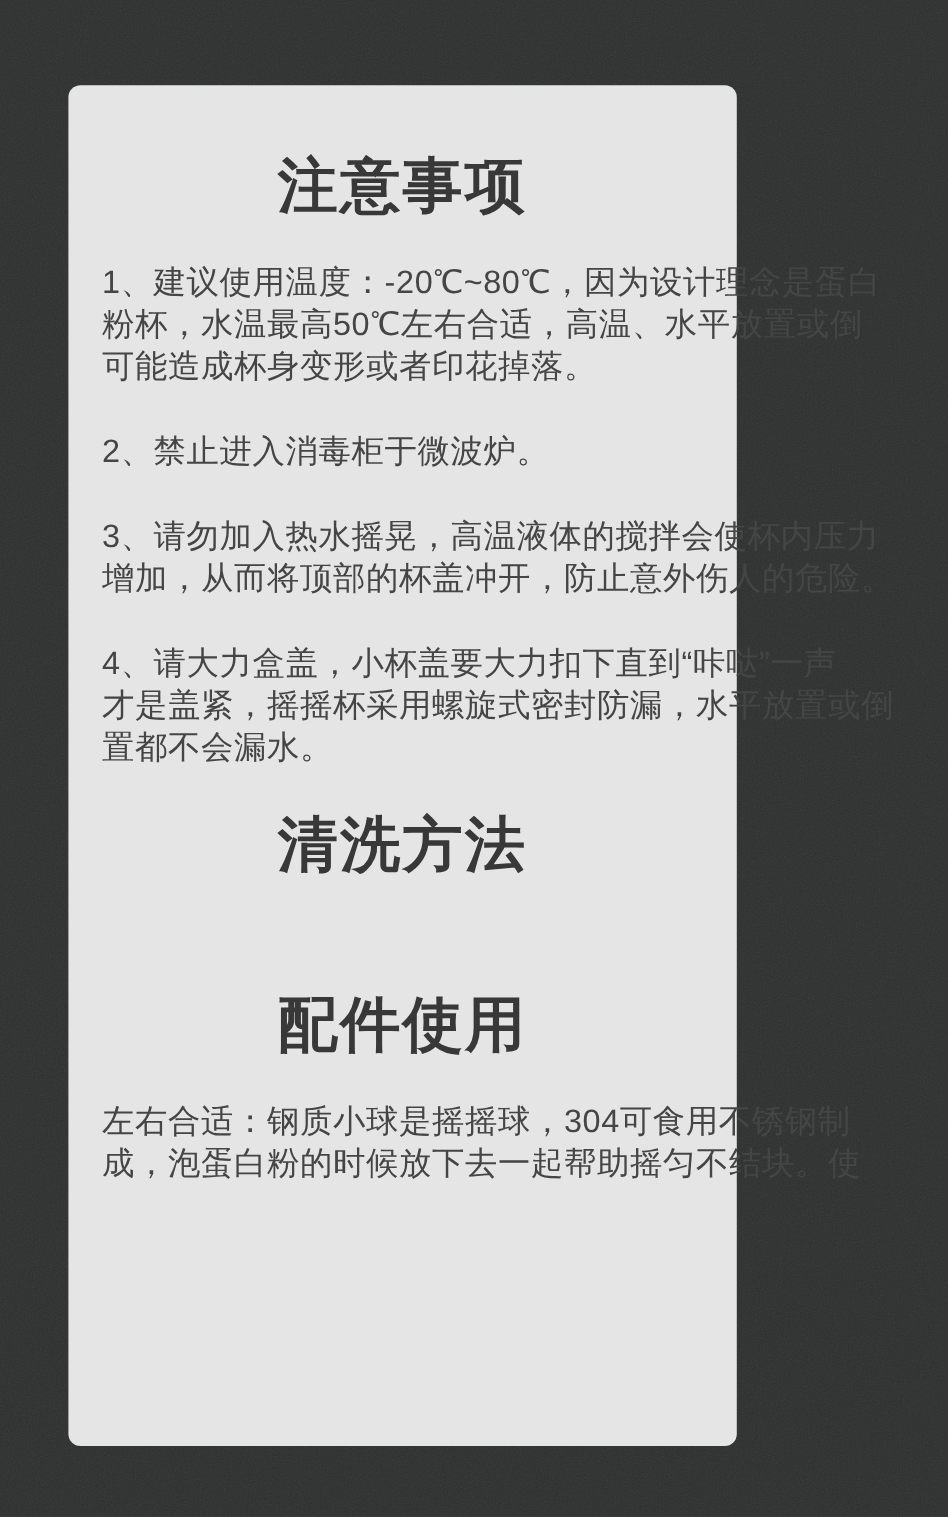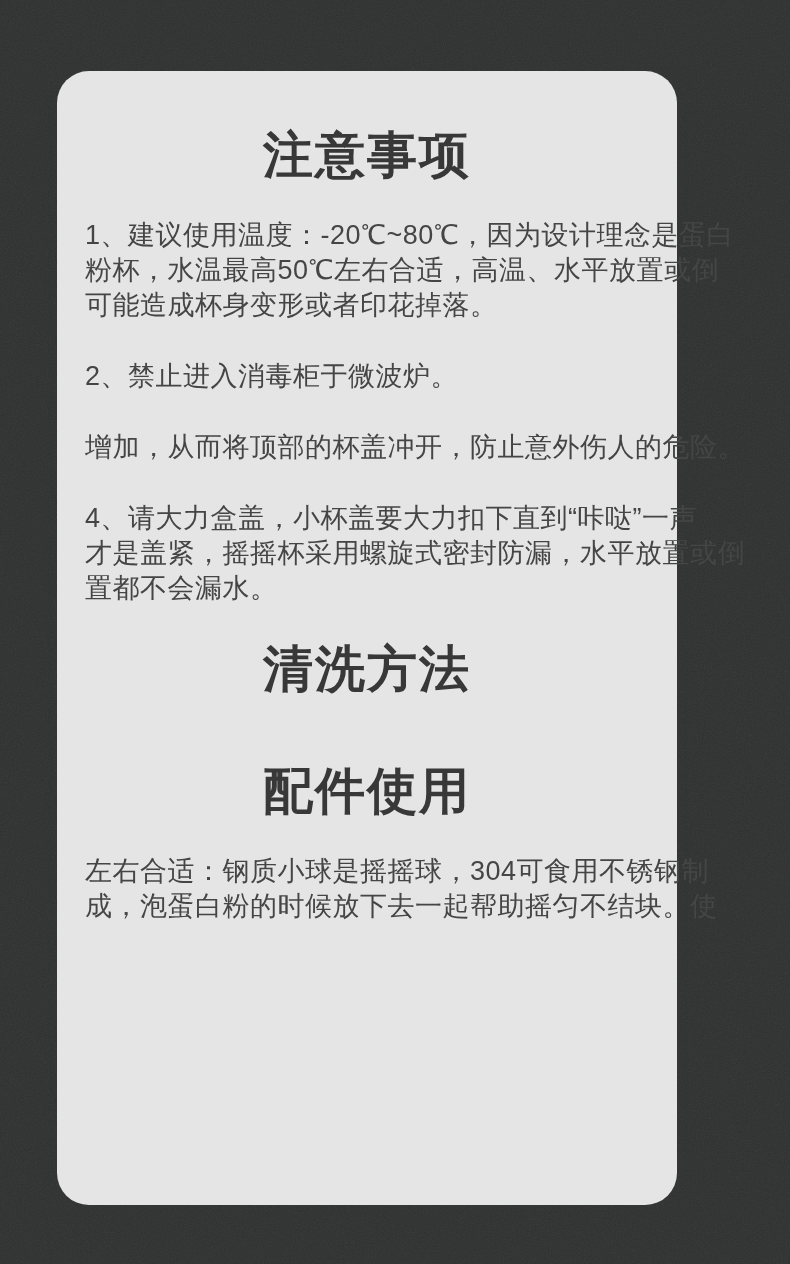--- a/index.html
+++ b/index.html
@@ -20,41 +20,41 @@
     position: absolute;
     left: 0; top: 0;
     width: 790px;
     height: 1264px;
     display: block;
   }
   .card {
     position: absolute;
     left: 57px;
     top: 71px;
-    width: 620px;
+    width: 557px;
     height: 1134px;
     background: #e4e5e4;
-    border-radius: 32px;
+    border-radius: 10px;
     box-sizing: border-box;
     padding: 57px 28px 0 28px;
   }
   .section-title {
     font-size: 50px;
     line-height: 54px;
     font-weight: 700;
     letter-spacing: 2px;
     color: #383838;
     text-align: center;
     margin: 0 0 36px 0;
   }
   #title-cleaning {
     margin-bottom: 30px;
   }
   #title-accessory {
-    margin-top: 68px;
+    margin-top: 96px;
     margin-bottom: 36px;
   }
   .para {
     margin: 0 0 36px 0;
   }
   .line {
     font-size: 27px;
     line-height: 35px;
     color: #454545;
     letter-spacing: 0.5px;
@@ -82,20 +82,21 @@
       <div class="line">1、建议使用温度：-20℃~80℃，因为设计理念是蛋白</div>
       <div class="line">粉杯，水温最高50℃左右合适，高温、水平放置或倒</div>
       <div class="line">可能造成杯身变形或者印花掉落。</div>
     </div>
 
     <div class="para">
       <div class="line">2、禁止进入消毒柜于微波炉。</div>
     </div>
 
     <div class="para">
+      <div class="line">3、请勿加入热水摇晃，高温液体的搅拌会使杯内压力</div>
       <div class="line">增加，从而将顶部的杯盖冲开，防止意外伤人的危险。</div>
     </div>
 
     <div class="para">
       <div class="line">4、请大力盒盖，小杯盖要大力扣下直到“咔哒”一声</div>
       <div class="line">才是盖紧，摇摇杯采用螺旋式密封防漏，水平放置或倒</div>
       <div class="line">置都不会漏水。</div>
     </div>
 
     <h1 class="section-title" id="title-cleaning">清洗方法</h1>

